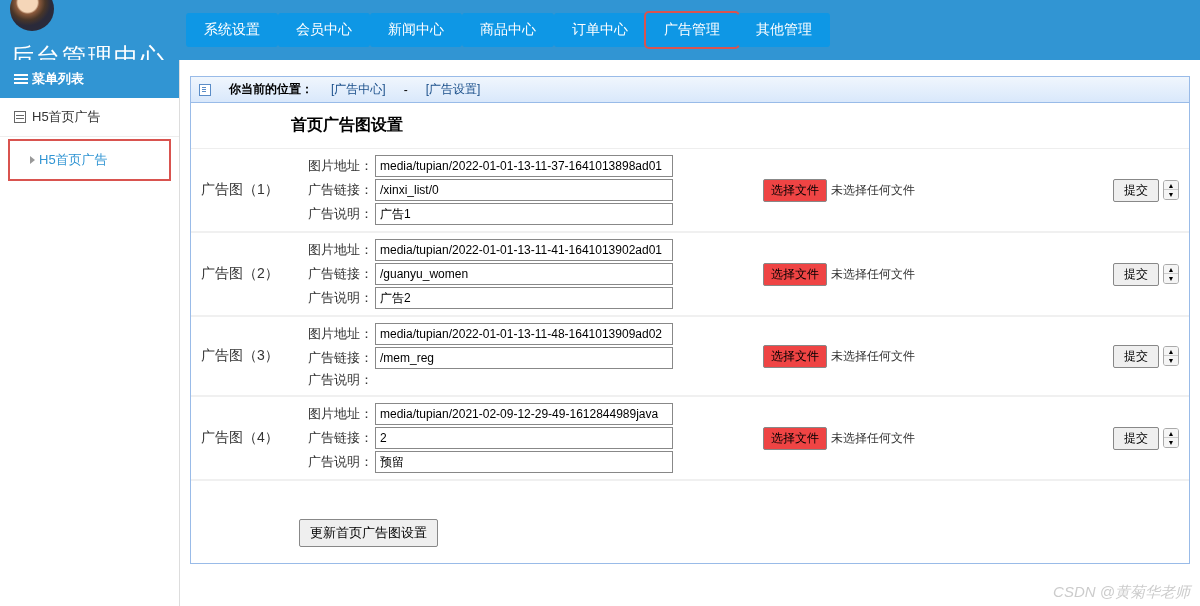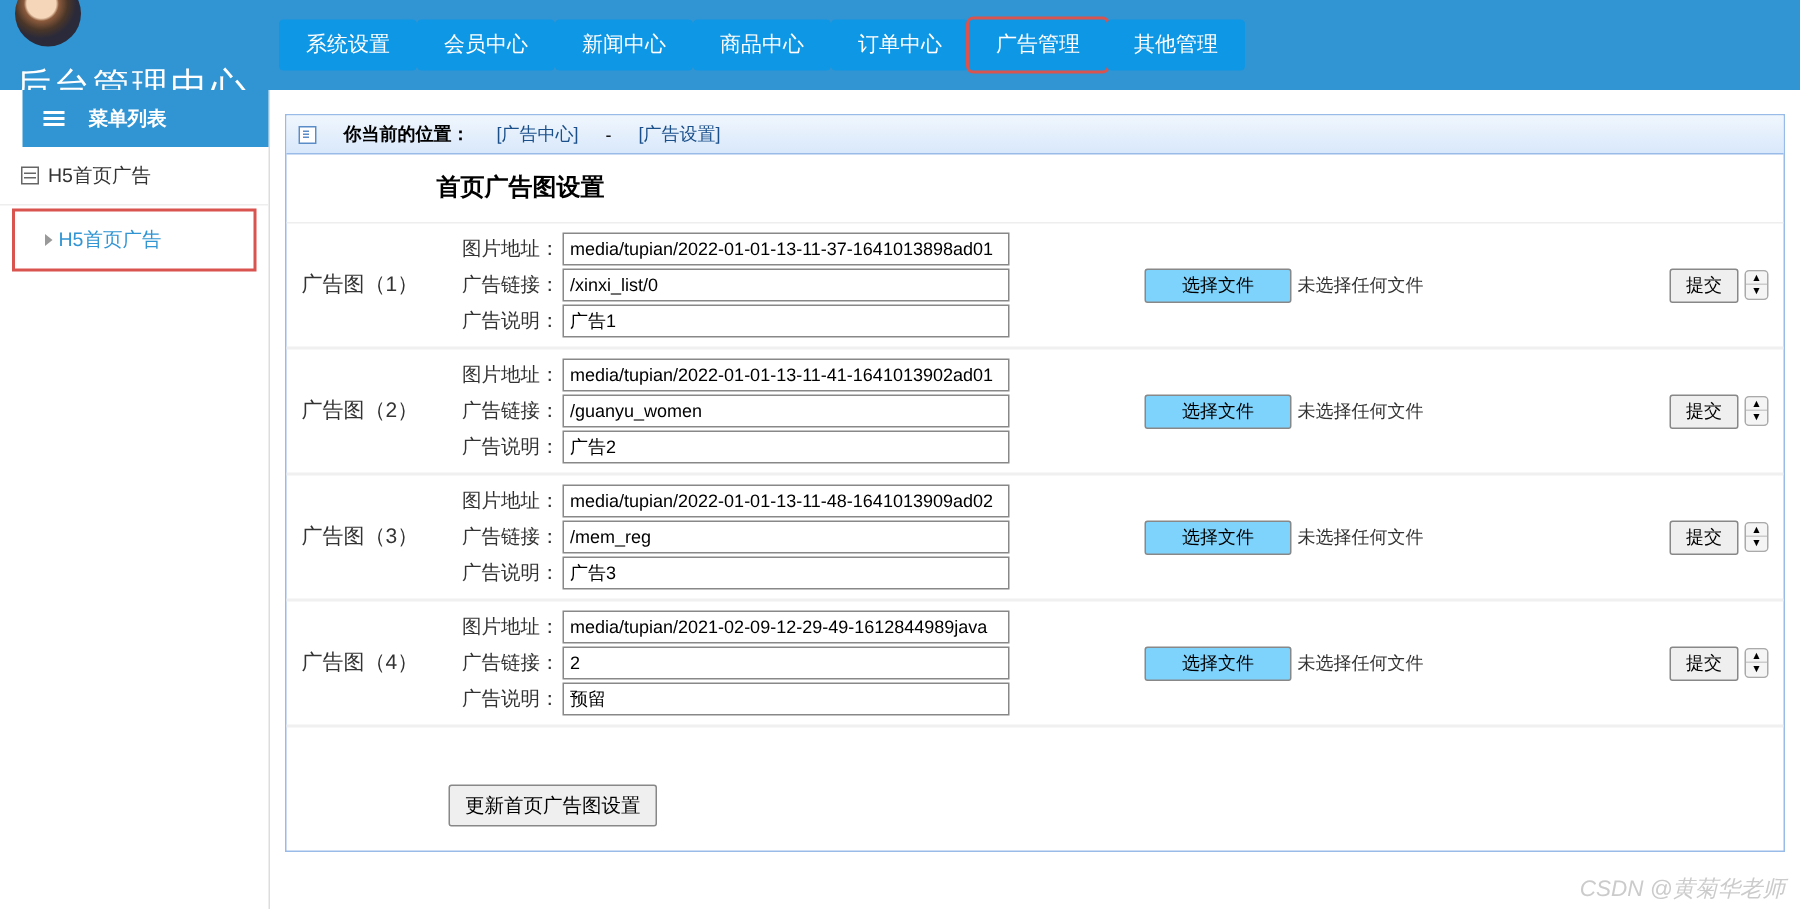--- a/index.html
+++ b/index.html
@@ -12,21 +12,21 @@
     .site-title { color: #fff; font-size: 24px; font-weight: normal; letter-spacing: 2px; }
     .nav { display: flex; }
     .nav-item { background: #0e97e5; color: #fff; padding: 8px 18px; border-radius: 3px; cursor: pointer; font-size: 14px; }
     .nav-item.highlighted { box-shadow: 0 0 0 2px #d9534f; }
     
     
     .container { display: flex; height: calc(100vh - 60px); }
     
     
     .sidebar { width: 180px; border-right: 1px solid #ddd; background: #fff; }
-    .menu-header { background: #3195d3; color: #fff; padding: 10px 14px; font-weight: bold; display: flex; align-items: center; gap: 16px; margin-left: 15px; }
+    .menu-header { background: #3195d3; color: #fff; padding: 10px 14px; font-weight: bold; display: flex; align-items: center; gap: 4px; }
     .menu-icon { display: flex; flex-direction: column; gap: 2px; }
     .menu-icon span { width: 14px; height: 2px; background: #fff; display: block; }
     .menu-category { padding: 10px 14px; border-bottom: 1px solid #eee; display: flex; align-items: center; gap: 6px; color: #333; }
     .edit-icon { width: 12px; height: 12px; border: 1px solid #666; position: relative; }
     .edit-icon::after { content: ""; position: absolute; width: 8px; height: 1px; background: #666; top: 3px; left: 1px; box-shadow: 0 3px 0 #666; }
     .menu-link { padding: 10px 14px 10px 20px; color: #3195d3; display: flex; align-items: center; gap: 4px; cursor: pointer; }
     .menu-link.highlighted { border: 2px solid #d9534f; margin: 2px 8px; }
     .caret { width: 0; height: 0; border-top: 4px solid transparent; border-bottom: 4px solid transparent; border-left: 5px solid #999; }
     
     
@@ -42,21 +42,21 @@
     .section-title { font-size: 16px; font-weight: bold; padding: 12px 10px 12px 100px; }
     
     .ad-row { display: flex; align-items: center; padding: 6px 4px; border-top: 2px solid #f0f0f0; }
     .ad-row:first-of-type { border-top: 1px solid #eee; }
     .row-label { width: 100px; text-align: left; padding-left: 6px; font-size: 14px; color: #333; }
     .fields { display: flex; flex-direction: column; gap: 2px; }
     .field-row { display: flex; align-items: center; gap: 2px; }
     .field-label { width: 78px; text-align: right; font-size: 13px; color: #333; }
     .field-input { width: 298px; height: 22px; border: 1px solid #888; padding: 0 4px; font-size: 12px; font-family: inherit; }
     .file-col { display: flex; align-items: center; gap: 4px; margin-left: 90px; }
-    .file-btn { border: 1px solid #888; background: #7dd3fc; padding: 2px 24px; font-size: 12px; cursor: pointer; border-radius: 2px; font-family: inherit; }
+    .file-btn { border: 1px solid #888; background: #ef4444; padding: 2px 7px; font-size: 12px; cursor: pointer; border-radius: 2px; font-family: inherit; }
     .file-text { font-size: 12px; color: #333; }
     .submit-col { margin-left: auto; margin-right: 6px; display: flex; align-items: center; gap: 4px; }
     .submit-btn { border: 1px solid #888; background: #efefef; padding: 2px 10px; font-size: 12px; cursor: pointer; border-radius: 2px; font-family: inherit; }
     .stepper { display: flex; flex-direction: column; border: 1px solid #aaa; border-radius: 3px; overflow: hidden; width: 16px; }
     .stepper span { height: 9px; display: flex; align-items: center; justify-content: center; font-size: 7px; background: #f5f5f5; cursor: pointer; line-height: 1; }
     .stepper span:first-child { border-bottom: 1px solid #ccc; }
     
     .footer-bar { border-top: 2px solid #f0f0f0; height: 24px; }
     .update-row { padding: 16px 10px 16px 108px; }
     .update-btn { border: 1px solid #888; background: #efefef; padding: 4px 10px; font-size: 13px; cursor: pointer; border-radius: 2px; font-family: inherit; }
@@ -176,21 +176,20 @@
                 <div class="field-row">
                   <span class="field-label">图片地址：</span>
                   <input class="field-input" value="media/tupian/2022-01-01-13-11-48-1641013909ad02" style="">
                 </div>
                 <div class="field-row">
                   <span class="field-label">广告链接：</span>
                   <input class="field-input" value="/mem_reg" style="">
                 </div>
                 <div class="field-row">
                   <span class="field-label">广告说明：</span>
-                  <input class="field-input" value="广告3" style="">
                 </div>
               </div>
               <div class="file-col">
                 <button class="file-btn">选择文件</button>
                 <span class="file-text">未选择任何文件</span>
               </div>
               <div class="submit-col">
                 <button class="submit-btn">提交</button>
                 <div class="stepper">
                   <span>▲</span>

